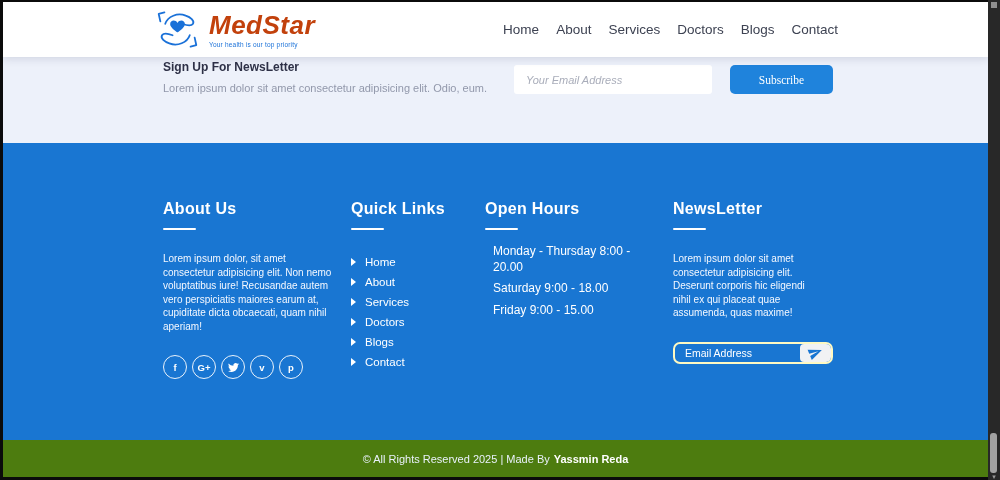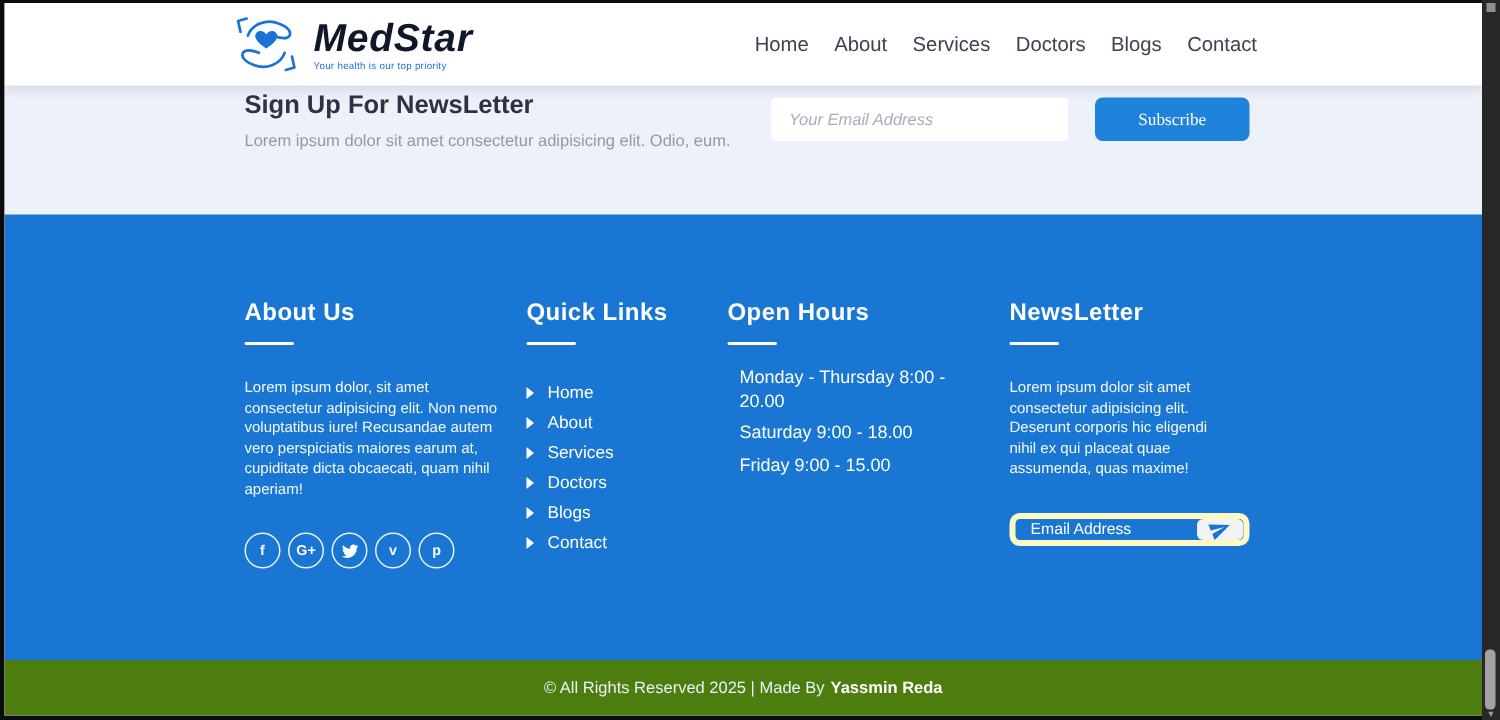--- a/index.html
+++ b/index.html
@@ -21,33 +21,33 @@
     flex: 0 0 55px; background: #fff;
     display: flex; align-items: center; justify-content: space-between;
     padding: 0 150px 0 150px;
     box-shadow: 0 2px 8px rgba(40,40,80,.14);
     position: relative; z-index: 3;
   }
   .logo { display: flex; align-items: center; gap: 7px; }
   .logo-icon svg { width: 49px; height: 43px; display: block; }
   .logo-name {
     font-size: 26px; font-weight: bold; font-style: italic;
-    color: #0f172a; letter-spacing: .5px; line-height: 1; display: block;
+    color: #c2410c; letter-spacing: .5px; line-height: 1; display: block;
   }
   .logo-tagline { font-size: 6.5px; color: #1a71d8; margin-top: 3px; display: block; letter-spacing: .2px; }
   .nav { display: flex; gap: 17px; }
   .nav a { font-size: 13.5px; color: #3d4252; text-decoration: none; cursor: pointer; }
 
   
   .signup {
     flex: 0 0 86px; background: #edf1fa;
     display: flex; justify-content: space-between;
     padding: 3px 155px 0 160px;
   }
-  .signup-title { font-size: 17px; font-weight: bold; color: #2e3147; }
+  .signup-title { font-size: 12px; font-weight: bold; color: #2e3147; }
   .signup-sub { font-size: 11px; color: #9298ab; margin-top: 8px; }
   .signup-form { display: flex; gap: 18px; margin-top: 5px; height: 29px; }
   .signup-input {
     width: 198px; border: none; border-radius: 3px; background: #fff;
     padding: 0 12px; font-size: 11px; color: #555;
     font-family: "Liberation Sans", sans-serif;
     font-style: italic;
   }
   .signup-input::placeholder { color: #a9adba; }
   .subscribe-btn {
@@ -80,21 +80,21 @@
     border-left: 5px solid #fff;
     border-top: 4px solid transparent;
     border-bottom: 4px solid transparent;
   }
 
   .hours { margin-top: 14px; padding-left: 8px; }
   .hour { font-size: 12px; line-height: 15.5px; color: #fff; margin-top: 6px; padding-right: 24px; }
 
   .nl-form {
     margin-top: 22px; width: 160px; height: 22px;
-    border: 4px solid #fef9c3; border-radius: 7px;
+    border: 2px solid #fef9c3; border-radius: 7px;
     display: flex; overflow: hidden; align-items: stretch;
   }
   .nl-input {
     flex: 1; min-width: 0; background: transparent; border: none;
     color: #fff; font-size: 10.5px; padding: 0 10px;
     font-family: "Liberation Sans", sans-serif;
   }
   .nl-input::placeholder { color: #fff; }
   .nl-send {
     width: 31px; border: none; background: #f1f2f4; border-radius: 4px;

